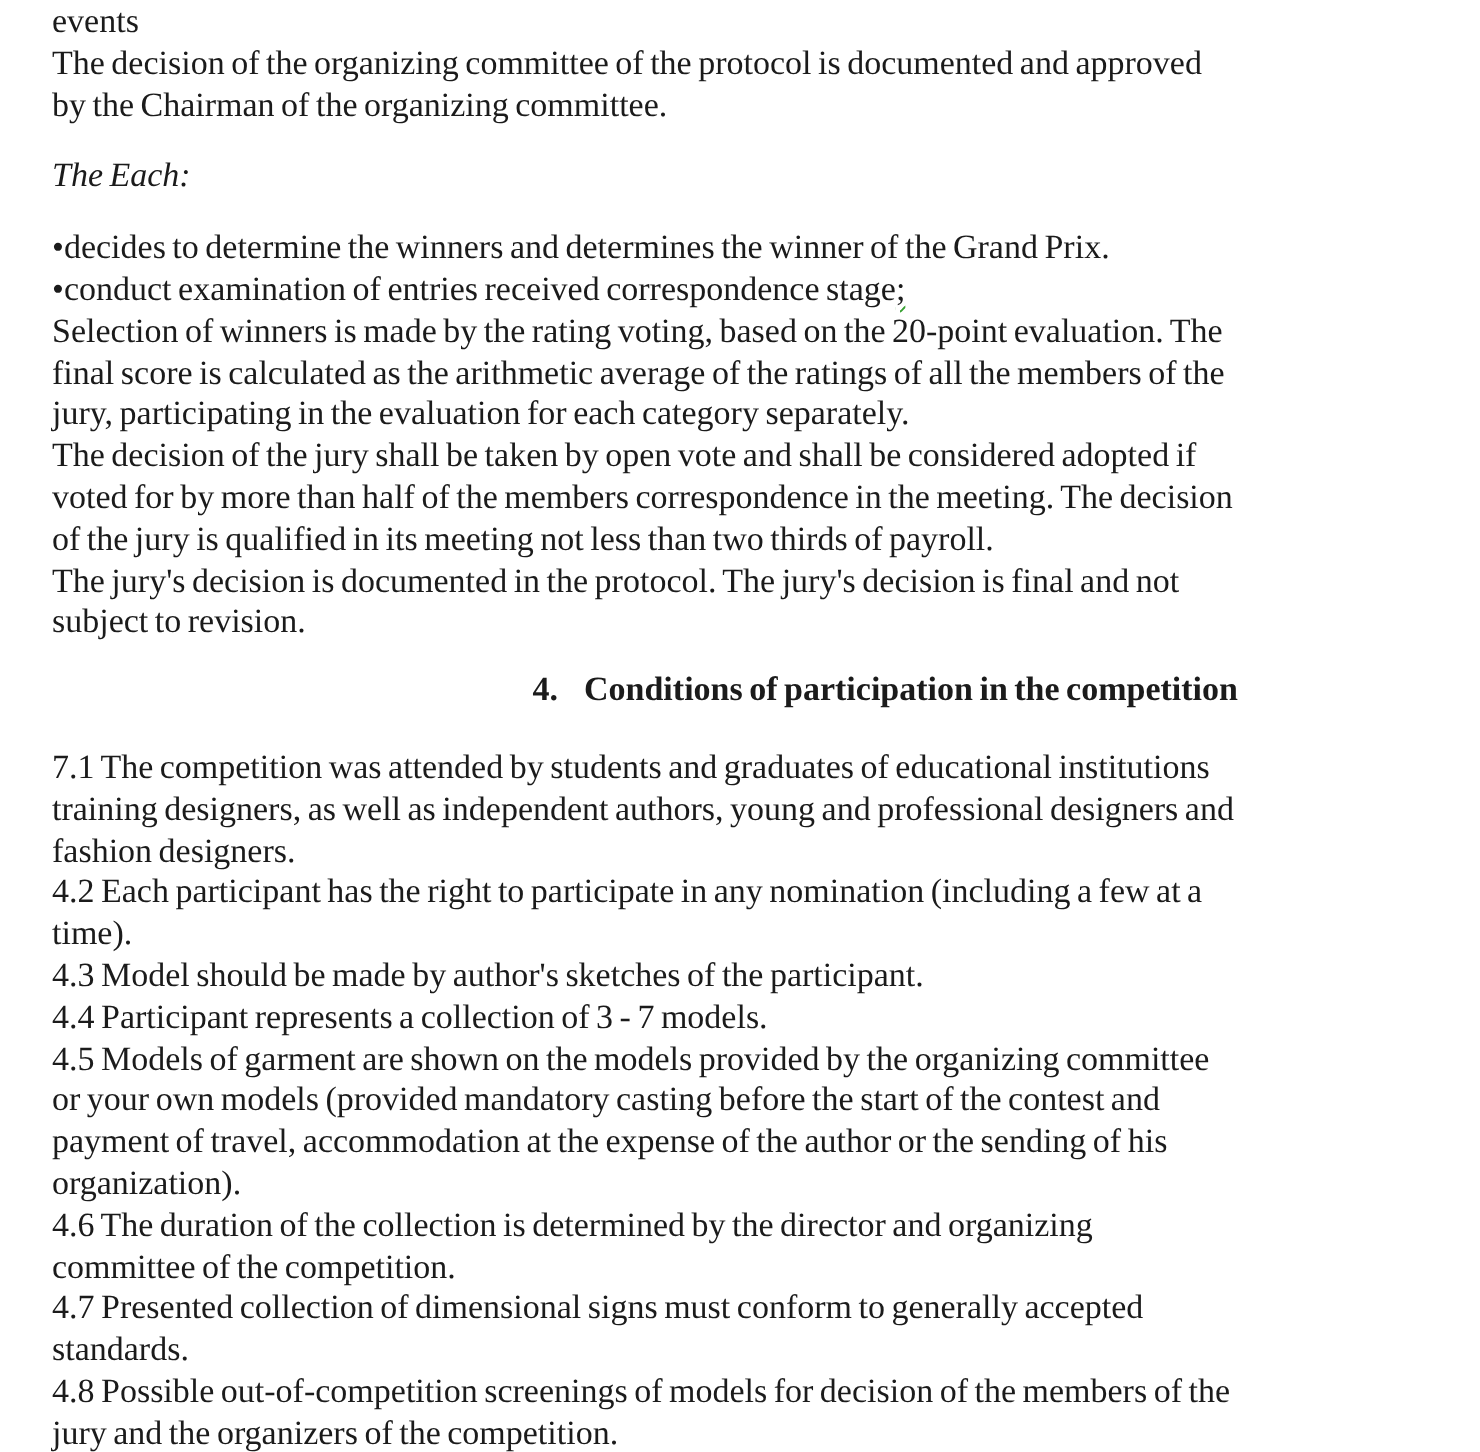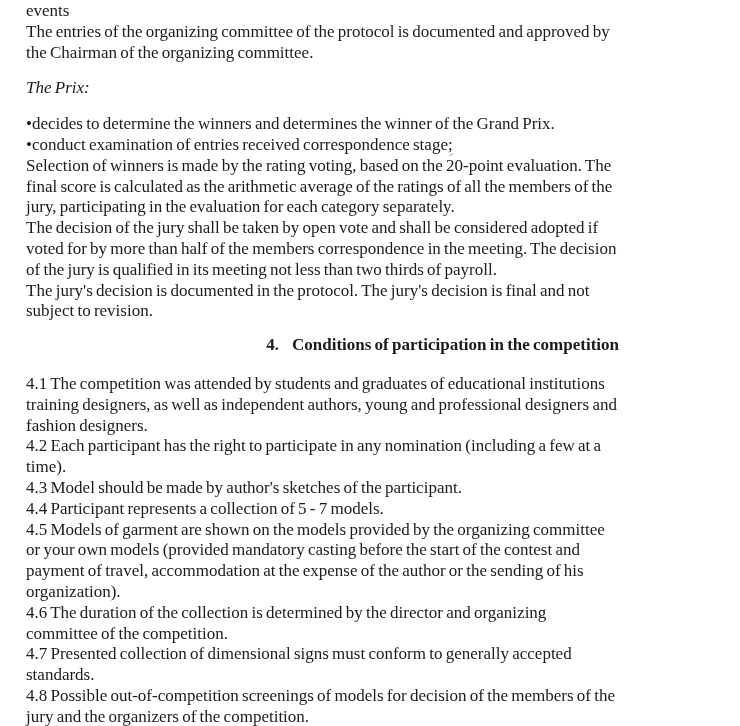--- a/index.html
+++ b/index.html
@@ -47,47 +47,47 @@
     text-underline-offset: 2px;
   }
 </style>
 </head>
 <body>
 
 <div class="page">
 
   <p class="line"><span>events</span></p>
 
-  <p class="line"><span>The entries of the organizing committee of the protocol is documented and approved by the Chairman of the organizing committee.</span></p>
+  <p class="line"><span>The decision of the organizing committee of the protocol is documented and approved by the Chairman of the organizing committee.</span></p>
 
   <div class="spacer"></div>
 
-  <p class="line italic"><span>The Prix:</span></p>
+  <p class="line italic"><span>The Each:</span></p>
 
   <div class="spacer"></div>
 
   <p class="line"><span>•</span><span>decides to determine the winners and determines the winner of the Grand Prix.</span></p>
 
   <p class="line"><span>•</span><span>conduct examination of entries received correspondence stage</span><span class="squiggle">;</span></p>
 
   <p class="line"><span>Selection of winners is made by the rating voting, based on the 20-point evaluation. The final score is calculated as the arithmetic average of the ratings of all the members of the jury, participating in the evaluation for each category separately.</span></p>
 
   <p class="line"><span>The decision of the jury shall be taken by open vote and shall be considered adopted if voted for by more than half of the members correspondence in the meeting. The decision of the jury is qualified in its meeting not less than two thirds of payroll.</span></p>
 
   <p class="line"><span>The jury's decision is documented in the protocol. The jury's decision is final and not subject to revision.</span></p>
 
   <p class="line heading"><span class="hnum">4.</span><span>Conditions of participation in the competition</span></p>
 
-  <p class="line"><span>4.1 The competition was attended by students and graduates of educational institutions training designers, as well as independent authors, young and professional designers and fashion designers.</span></p>
+  <p class="line"><span>7.1 The competition was attended by students and graduates of educational institutions training designers, as well as independent authors, young and professional designers and fashion designers.</span></p>
 
   <p class="line"><span>4.2 Each participant has the right to participate in any nomination (including a few at a time).</span></p>
 
   <p class="line"><span>4.3 Model should be made by author's sketches of the participant.</span></p>
 
-  <p class="line"><span>4.4 Participant represents a collection of 5 - 7 models.</span></p>
+  <p class="line"><span>4.4 Participant represents a collection of 3 - 7 models.</span></p>
 
   <p class="line"><span>4.5 Models of garment are shown on the models provided by the organizing committee or your own models (provided mandatory casting before the start of the contest and payment of travel, accommodation at the expense of the author or the sending of his organization).</span></p>
 
   <p class="line"><span>4.6 The duration of the collection is determined by the director and organizing committee of the competition.</span></p>
 
   <p class="line"><span>4.7 Presented collection of dimensional signs must conform to generally accepted standards.</span></p>
 
   <p class="line"><span>4.8 Possible out-of-competition screenings of models for decision of the members of the jury and the organizers of the competition.</span></p>
 
   <p class="line"><span>4.1 Participation in extramural competition does not imply admission fee.</span></p>

